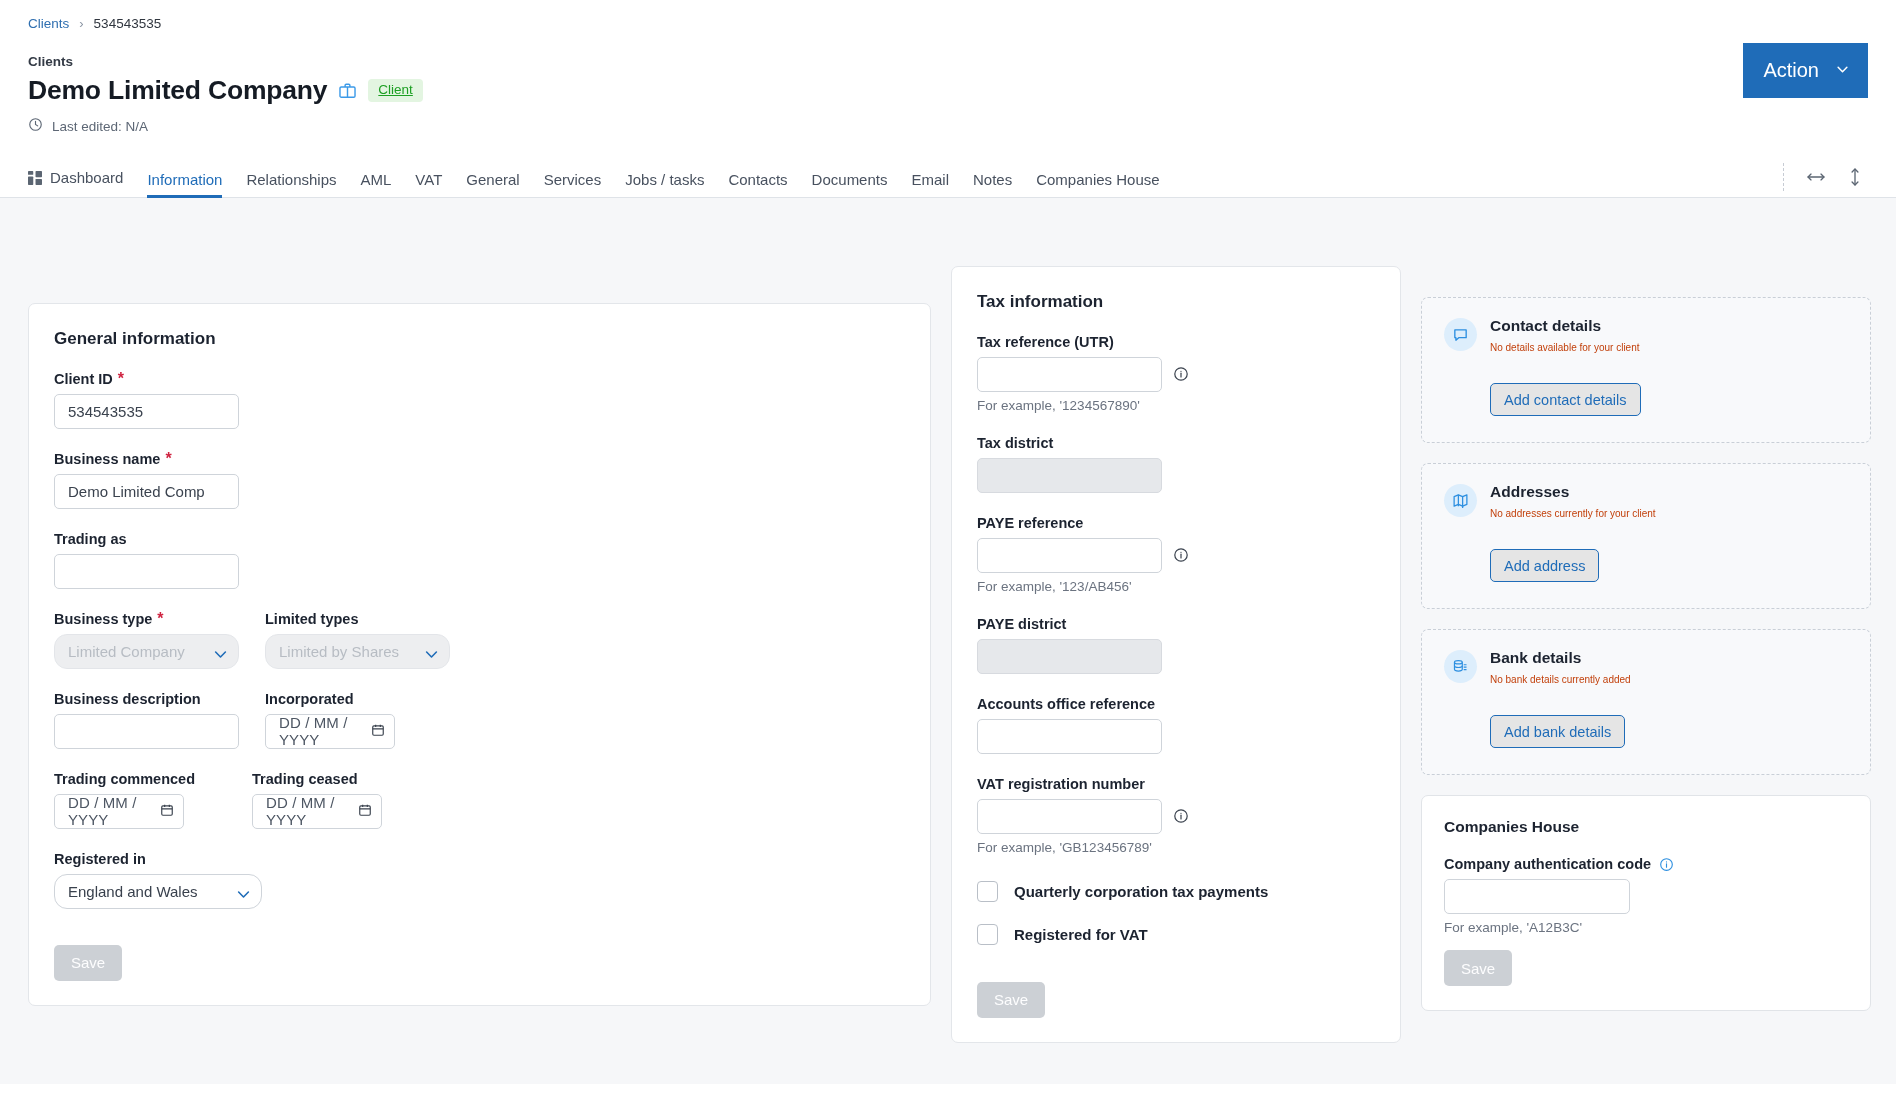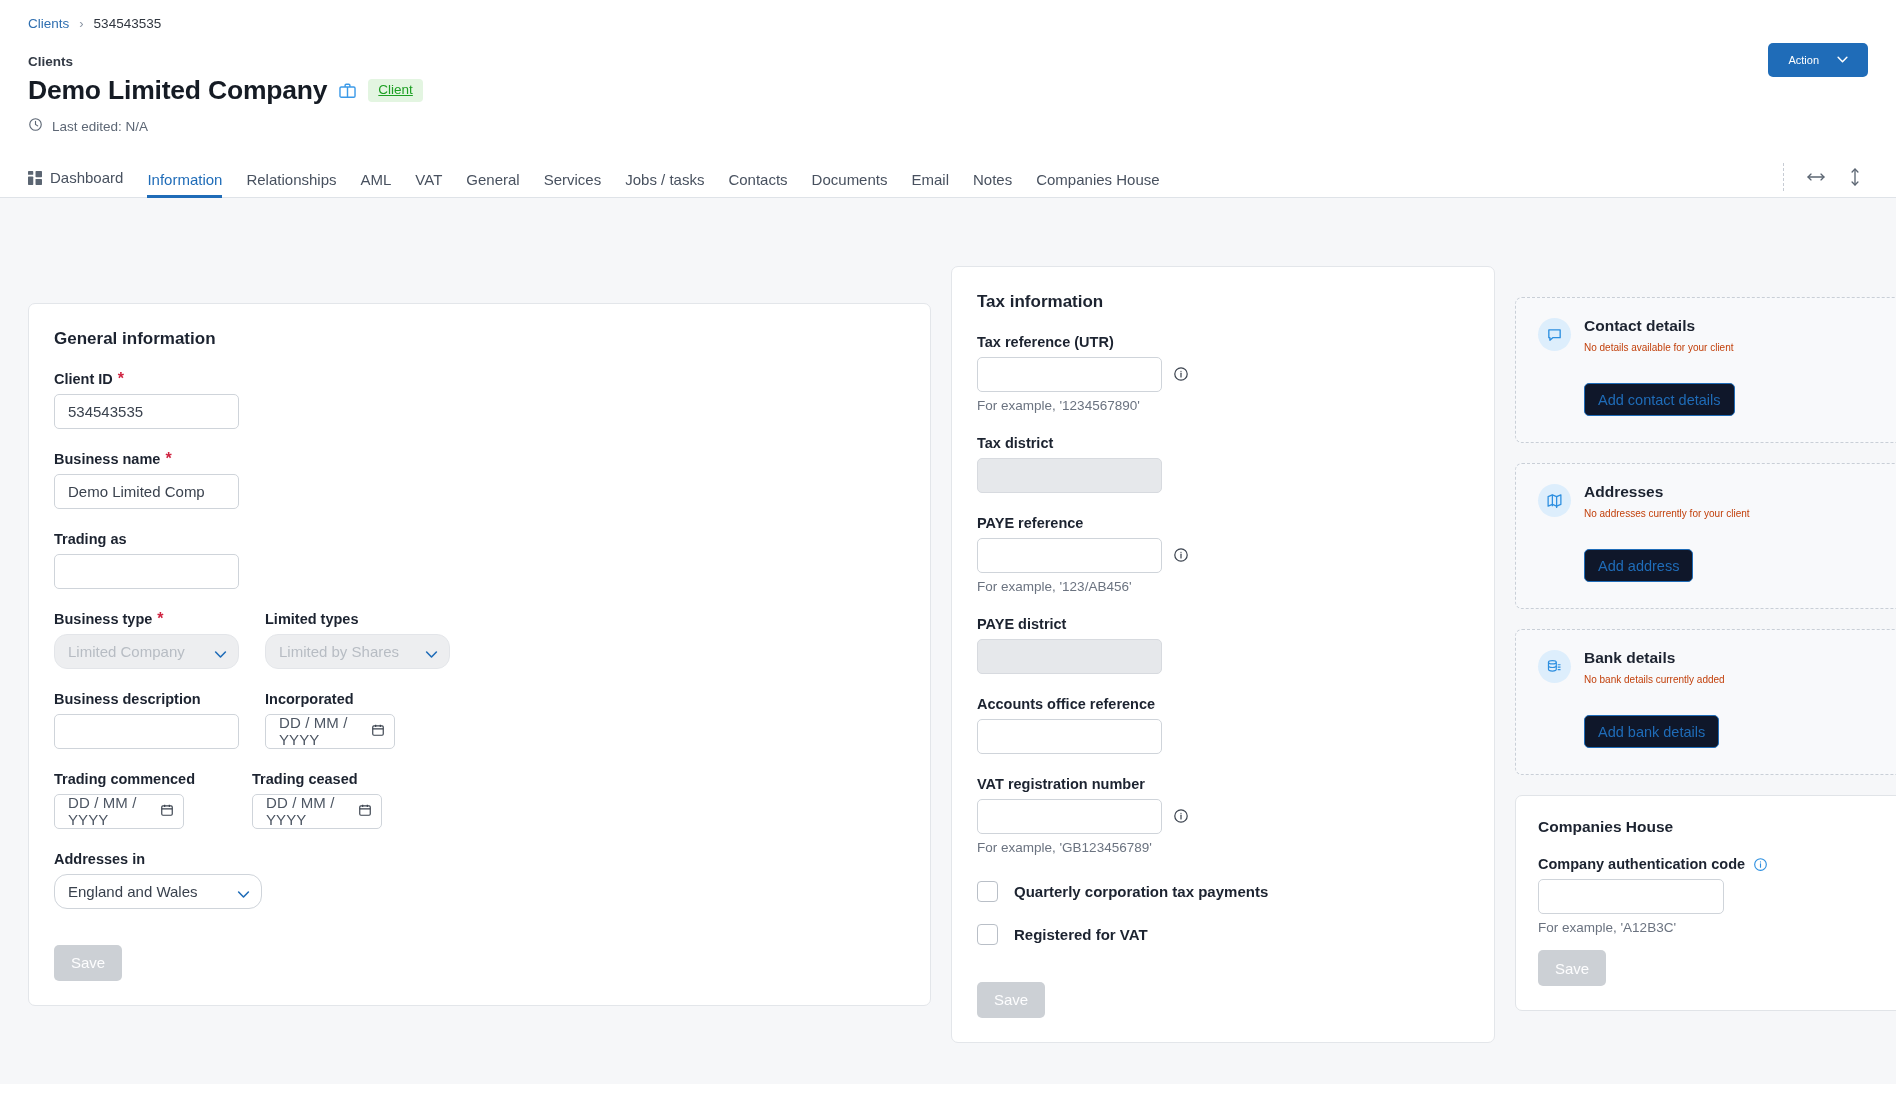--- a/index.html
+++ b/index.html
@@ -27,24 +27,24 @@
   .badge-client {
     background: #e3f5e1; color: #1c9f22; font-size: 13.5px;
     padding: 3px 10px 4px 10px; border-radius: 4px; line-height: 1.2; text-decoration: underline;
   }
   .briefcase-icon { display: inline-flex; }
 
   .lastedit { display: flex; align-items: center; gap: 9px; margin-top: 11px; font-size: 13.5px; color: #5d6775; }
 
   .action-btn {
     position: absolute; right: 28px; top: 43px;
-    background: #1f6cb8; color: #fff; border: none; border-radius: 5px;
-    height: 34px; padding: 0 18px 0 20px;
+    background: #1f6cb8; color: #fff; border: none; border-radius: 0;
+    height: 55px; padding: 0 18px 0 20px;
     display: flex; align-items: center; gap: 16px;
-    font-size: 11px; font-family: inherit; cursor: pointer;
+    font-size: 20px; font-family: inherit; cursor: pointer;
   }
 
   
   .tabsbar {
     margin-top: 23px; border-bottom: 1px solid #dfe3e8;
     display: flex; align-items: flex-end; padding: 0 28px; position: relative;
     height: 40px;
   }
   .tabs { display: flex; align-items: flex-end; gap: 0; }
   .tab {
@@ -66,21 +66,21 @@
   }
   .resize-tools .rbtn { cursor: pointer; display: inline-flex; }
 
   
   .content {
     background: #f6f7f9; padding: 26px 28px 0 28px;
     display: flex; gap: 20px; align-items: center;
     height: calc(1097px - 211px);
   }
   .col-general { width: 903px; flex: none; }
-  .col-tax { width: 544px; flex: none; }
+  .col-tax { width: 450px; flex: none; }
   .col-side { width: 450px; flex: none; }
 
   .card {
     background: #fff; border: 1px solid #e3e6ea; border-radius: 7px;
   }
   .card-pad { padding: 25px 25px 24px 25px; }
   .card-title { font-size: 17px; font-weight: bold; color: #1c2330; margin: 0 0 22px 0; }
 
   
   .field-label {
@@ -133,21 +133,21 @@
   }
   .dash-head { display: flex; align-items: flex-start; gap: 13px; }
   .circ-icon {
     width: 33px; height: 33px; border-radius: 50%; background: #ddeefc;
     display: flex; align-items: center; justify-content: center; flex: none; margin-top: 2px;
   }
   .dash-body { padding-top: 1px; }
   .dash-title { font-size: 15.5px; font-weight: bold; color: #1c2330; }
   .dash-sub { font-size: 10px; color: #c2410c; margin-top: 7px; }
   .btn-outline {
-    margin-top: 30px; background: #0f172a; border: 1px solid #1f6cb8; border-radius: 5px;
+    margin-top: 30px; background: #e5e5e5; border: 1px solid #1f6cb8; border-radius: 5px;
     color: #1f6cb8; font-size: 14.5px; font-family: inherit; height: 33px;
     padding: 0 13px; cursor: pointer;
   }
   .ch-card { background: #fff; border: 1px solid #e1e4e8; border-radius: 7px; padding: 22px 22px 24px 22px; }
   .ch-title { font-size: 15.5px; font-weight: bold; margin-bottom: 20px; }
 </style>
 </head>
 <body>
 
 <div class="page">
@@ -339,21 +339,21 @@
                 <svg width="14" height="14" viewBox="0 0 24 24" fill="none" stroke="#3a424e" stroke-width="2">
                   <rect x="3" y="5" width="18" height="16" rx="2"></rect>
                   <path d="M3 10h18M8 3v4M16 3v4"></path>
                 </svg>
               </span>
             </div>
           </div>
         </div>
 
         <div class="grp">
-          <div class="field-label">Addresses in</div>
+          <div class="field-label">Registered in</div>
           <div class="sel-wrap" style="width:208px">
             <select class="sel" style="width:208px">
               <option>England and Wales</option>
             </select>
             <span class="sel-chev">
               <svg width="15" height="11" viewBox="0 0 24 18" fill="none" stroke="#1f6cb8" stroke-width="2.6" stroke-linecap="round" stroke-linejoin="round">
                   <path d="M4 5l8 8 8-8"></path>
                 </svg>
             </span>
           </div>

